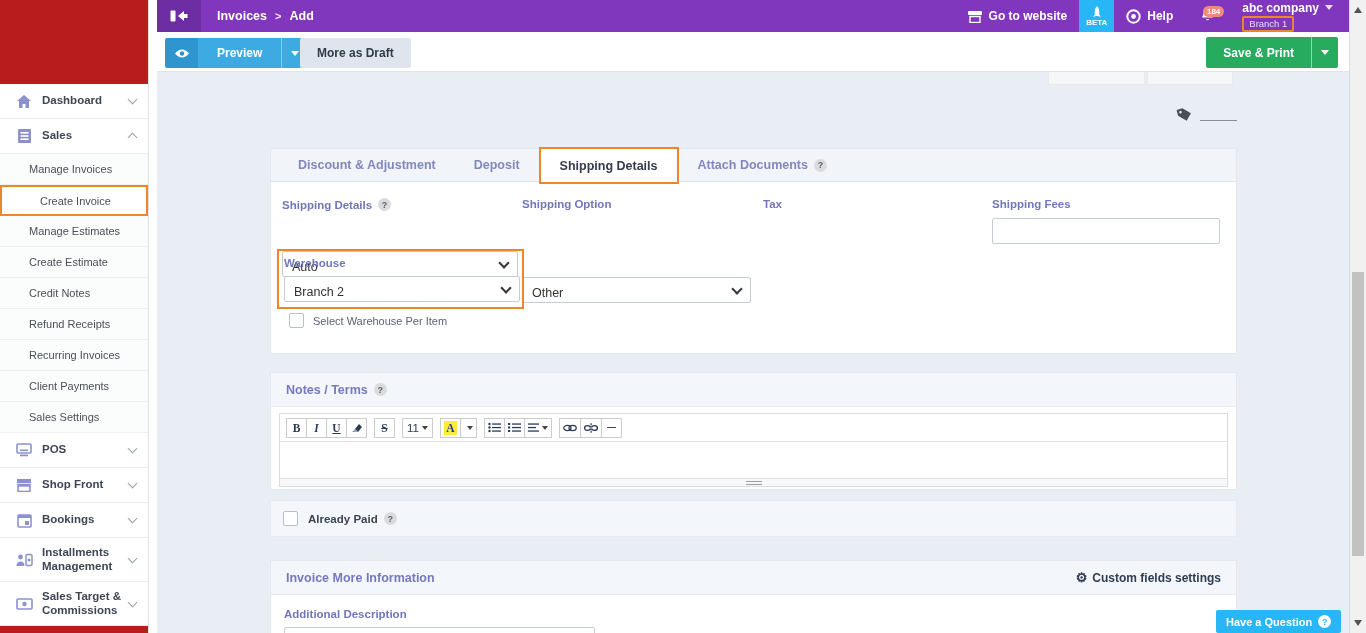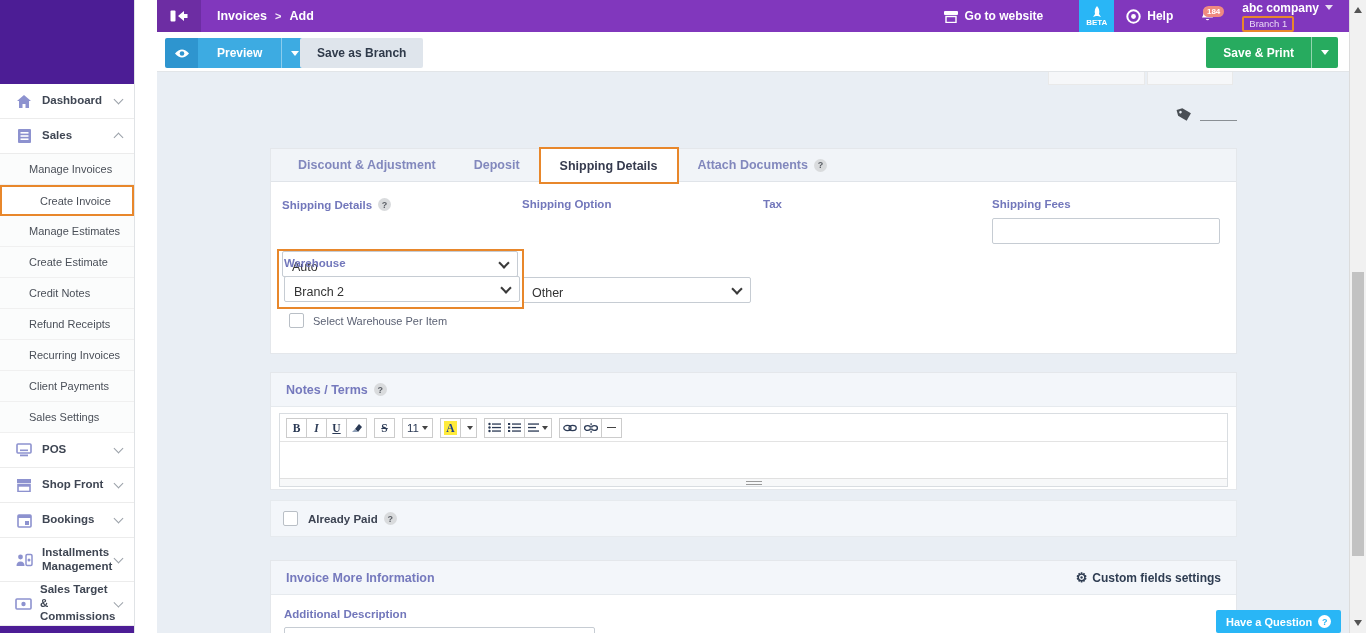--- a/index.html
+++ b/index.html
@@ -1,39 +1,39 @@
 <!DOCTYPE html>
 <html><head>
 <meta charset="utf-8">
 <style>
   * { margin:0; padding:0; box-sizing:border-box; }
   body { font-family:"Liberation Sans", sans-serif; }
   .screen { position:relative; width:1366px; height:633px; background:#fff; overflow:hidden; }
 
   
-  .sidebar { position:absolute; left:0; top:0; width:135px; height:633px; background:#4c1d95; border-right:1px solid #e0e3e6; z-index:6; }
+  .sidebar { position:absolute; left:0; top:0; width:149px; height:633px; background:#b91c1c; border-right:1px solid #e0e3e6; z-index:6; }
   .side-spacer { height:84px; }
   .side-main { display:flex; align-items:center; padding:0 8px 0 10px; min-height:35px; border-bottom:1px solid #ececec; cursor:pointer; background:#fff; }
   .side-main .ico { width:28px; display:flex; justify-content:center; align-items:center; color:#8d92cf; }
   .side-main .lbl { flex:1; font-size:11.5px; font-weight:700; color:#3f4653; line-height:1.2; padding-left:4px; }
   .chev { width:7px; height:7px; border-right:1.5px solid #9aa0a8; border-bottom:1.5px solid #9aa0a8; transform:rotate(45deg); margin-right:4px; margin-top:-3px; }
   .chev.up { transform:rotate(-135deg); margin-top:3px; }
   .submenu { background:#fbfcfc; }
   .sub-item { display:flex; align-items:center; height:31px; padding:0 10px 0 29px; font-size:11px; color:#4a4f58; border-bottom:1px solid #f0f0f0; cursor:pointer; }
   .sub-item.active { border:2px solid #e8872b; background:#fff; padding-left:38px; }
   .two-line { min-height:44px; }
 
   
   .topbar { position:absolute; left:157px; top:0; width:1192px; height:32px; background:#8137bd; display:flex; align-items:center; color:#fff; z-index:5; }
   .collapse-btn { width:44px; height:32px; background:#6d2da3; display:flex; align-items:center; justify-content:center; cursor:pointer; }
   .crumbs { margin-left:16px; display:flex; align-items:center; gap:8px; font-size:12.5px; font-weight:700; }
   .crumb-sep { font-size:11px; opacity:.9; }
   .top-right { margin-left:auto; display:flex; align-items:center; height:32px; }
   .top-link { display:flex; align-items:center; gap:6px; font-size:12px; font-weight:700; padding:0 12px; cursor:pointer; }
-  .beta-badge { width:35px; height:32px; background:#29b6f6; display:flex; flex-direction:column; align-items:center; justify-content:center; font-size:8px; font-weight:700; cursor:pointer;margin-left:24px; }
+  .beta-badge { width:35px; height:32px; background:#29b6f6; display:flex; flex-direction:column; align-items:center; justify-content:center; font-size:8px; font-weight:700; cursor:pointer; }
   .bell-wrap { position:relative; padding:0 15px; cursor:pointer; }
   .notif-badge { position:absolute; top:0px; right:6px; background:#ef8a80; border-radius:8px; font-size:8px; font-weight:700; padding:1px 4px; color:#fff; }
   .company { display:flex; flex-direction:column; align-items:flex-start; padding:0 16px 0 12px; cursor:pointer; }
   .company-name { font-size:12px; font-weight:700; display:flex; align-items:center; gap:6px; }
   .caret-down-w { width:0; height:0; border-left:4px solid transparent; border-right:4px solid transparent; border-top:5px solid #e9def2; }
   .branch-badge { font-size:9.5px; color:#ead9f6; border:2px solid #e8872b; border-radius:2px; padding:0 5px; margin-top:1px; line-height:12px; }
 
   
   .toolbar { position:absolute; left:157px; top:32px; width:1192px; height:40px; background:#fff; border-bottom:1px solid #e2e5e8; z-index:5; }
   .btn-preview { position:absolute; left:8px; top:6px; height:30px; display:flex; border-radius:2px; overflow:hidden; color:#fff; font-size:12px; font-weight:700; cursor:pointer; }
@@ -293,21 +293,21 @@
         <svg width="16" height="11" viewBox="0 0 16 11">
             <path d="M1 5.5 Q8 -2.5 15 5.5 Q8 13.5 1 5.5 Z" fill="#fff"></path>
             <circle cx="8" cy="5.5" r="2.3" fill="#2e95cf"></circle>
           </svg>
       </span>
       <span class="pv-label">Preview</span>
       <span class="pv-caret">
           <span class="caret-down-s"></span>
         </span>
     </div>
-    <div class="btn-draft">Save as Branch</div>
+    <div class="btn-draft">More as Draft</div>
     <div class="btn-saveprint">
       <span class="sp-main">Save &amp; Print</span>
       <span class="sp-caret">
           <span class="caret-down-s"></span>
         </span>
     </div>
   </div>
 
   <main class="content">
 

